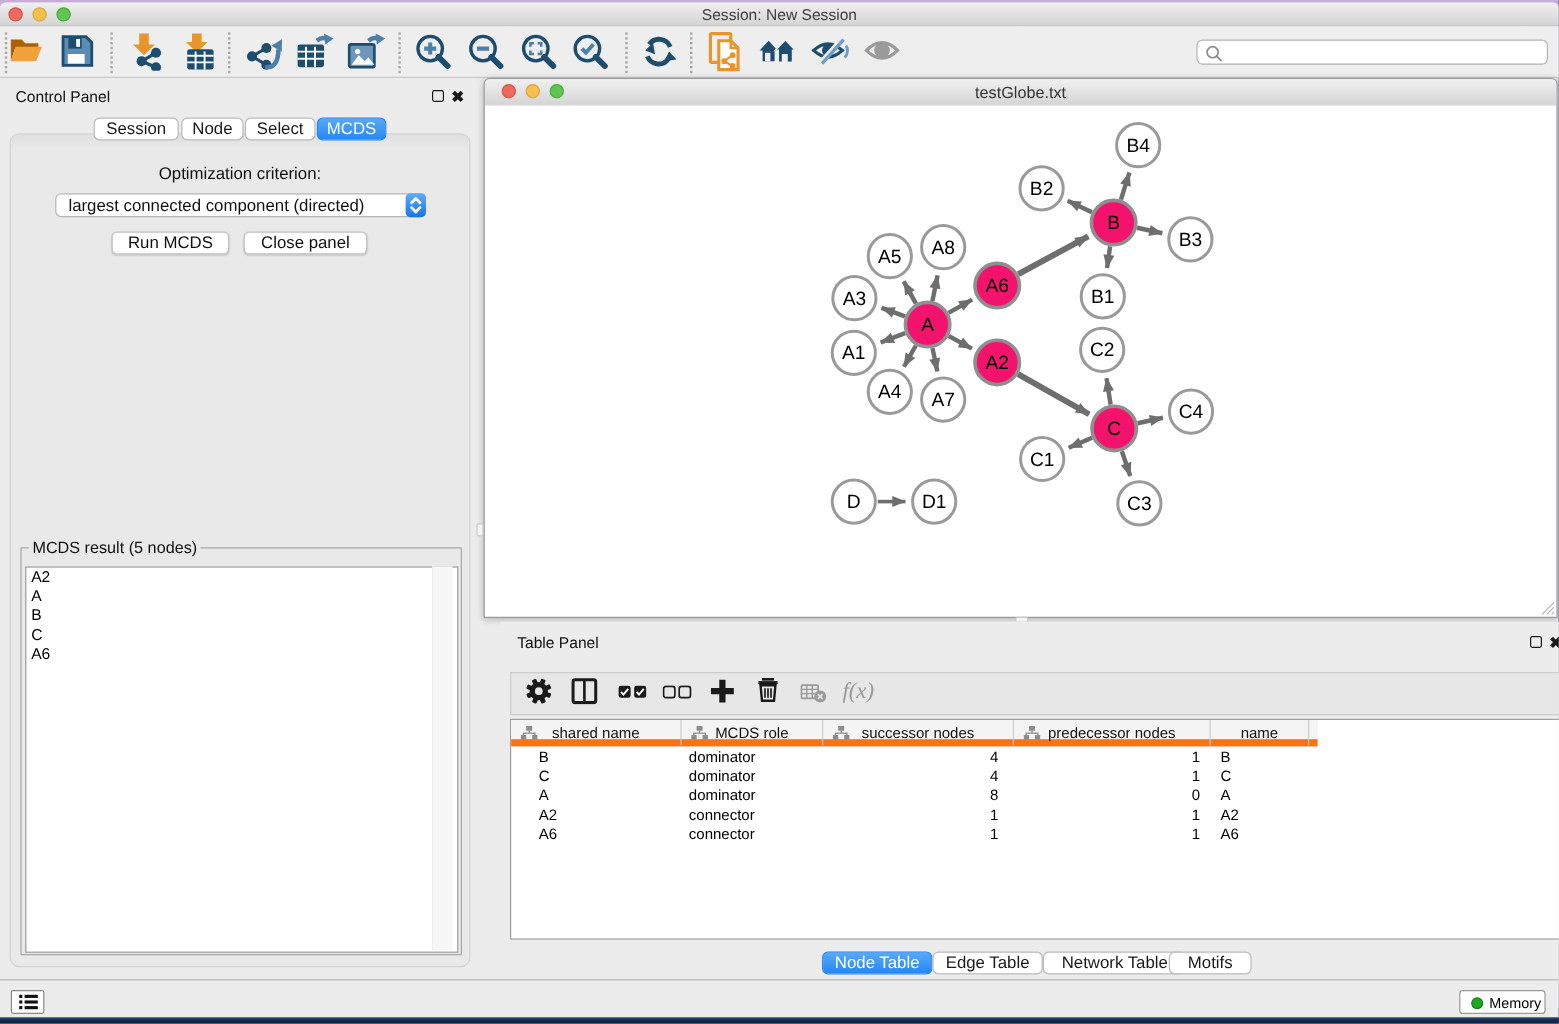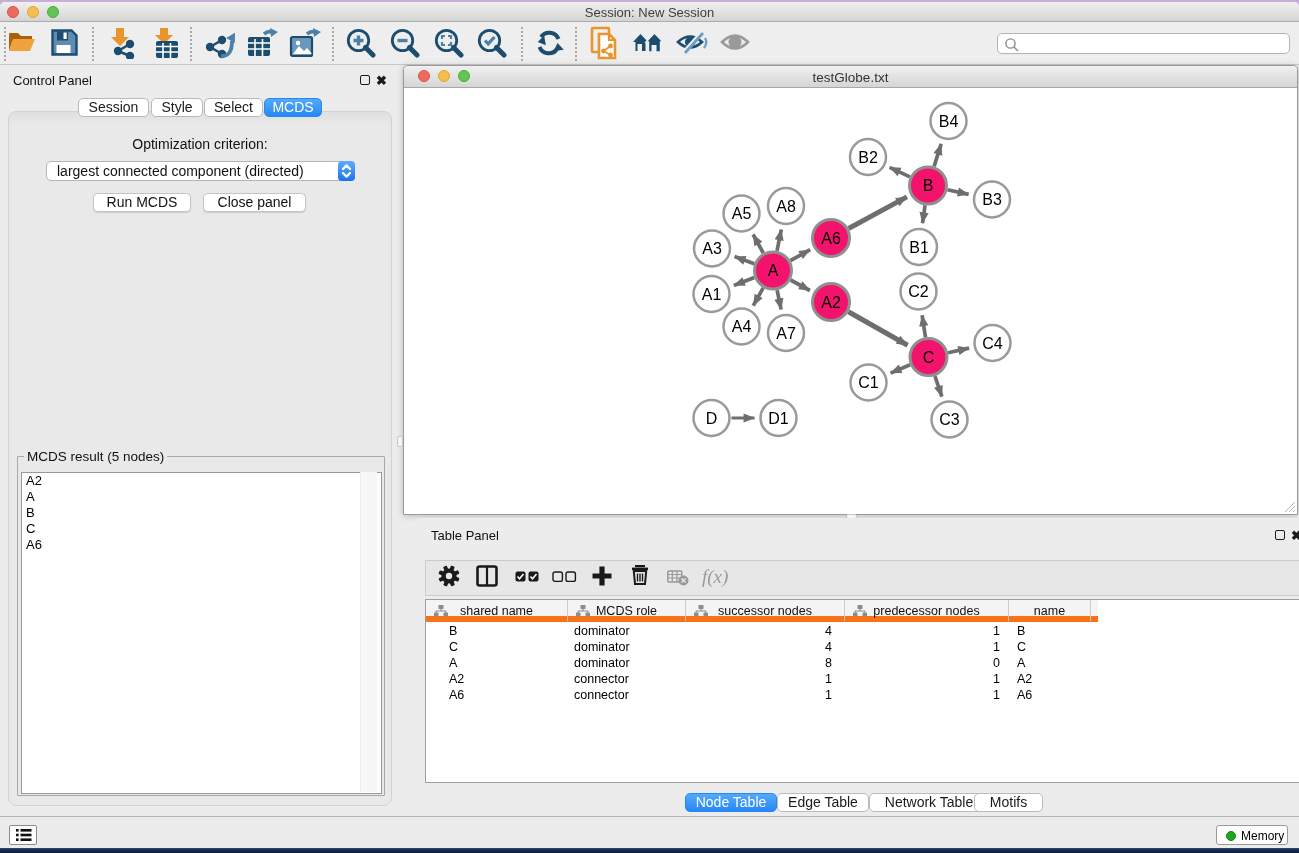--- a/index.html
+++ b/index.html
@@ -223,21 +223,21 @@
           <path d="M10 10 L14 14" stroke="#8a8a8a" stroke-width="1.4"></path>
         </svg>
       </div>
   </div>
 
   <div id="cpanel" class="abs">
     <div class="phead abs" style="left:13px;top:8px">Control Panel</div>
     <div class="wbtn-sq" style="left:360px;top:10px"></div>
     <div class="wbtn-x" style="left:376px;top:9px">✖</div>
     <div class="tab" style="left:78px;top:33px;width:71px">Session</div>
-    <div class="tab" style="left:151px;top:33px;width:52px">Style</div>
+    <div class="tab" style="left:151px;top:33px;width:52px">Node</div>
     <div class="tab" style="left:204px;top:33px;width:59px">Select</div>
     <div class="tab sel" style="left:264px;top:33px;width:58px">MCDS</div>
     <div id="cpbox">
       <div id="combo">
         <div class="txt">largest connected component (directed)</div>
         <div class="step"><svg width="17" height="20" viewBox="0 0 17 20">
               <path d="M5 8 L8.5 4.4 L12 8 M5 12 L8.5 15.6 L12 12" stroke="#fff" stroke-width="2.3" fill="none" stroke-linecap="round" stroke-linejoin="round"></path>
             </svg></div>
       </div>
       <div id="optlab">Optimization criterion:</div>

